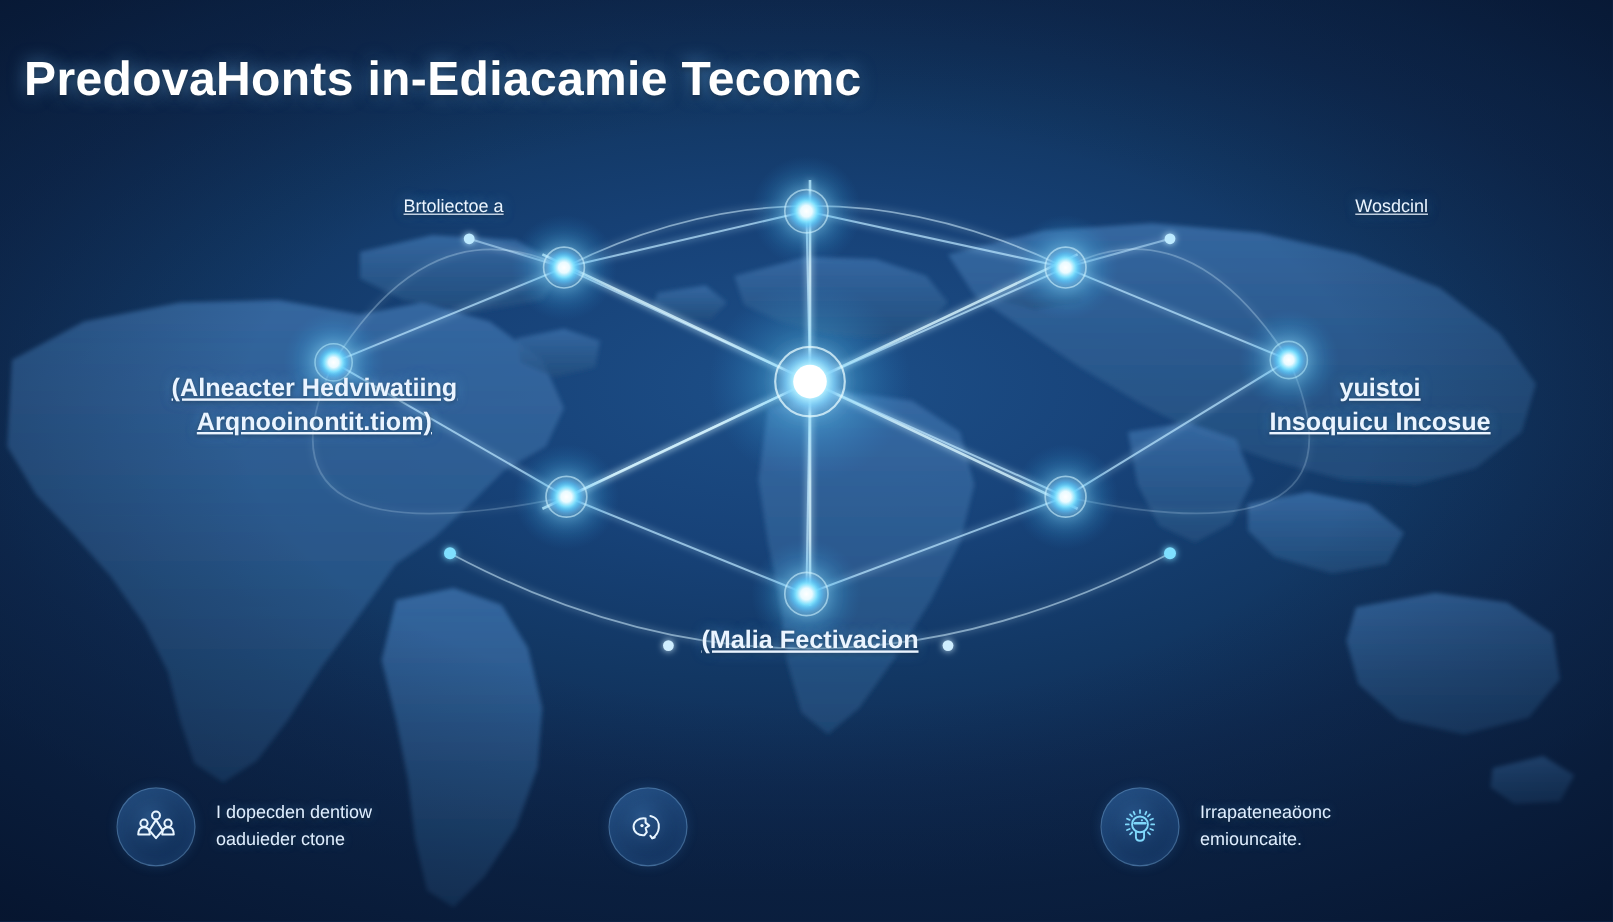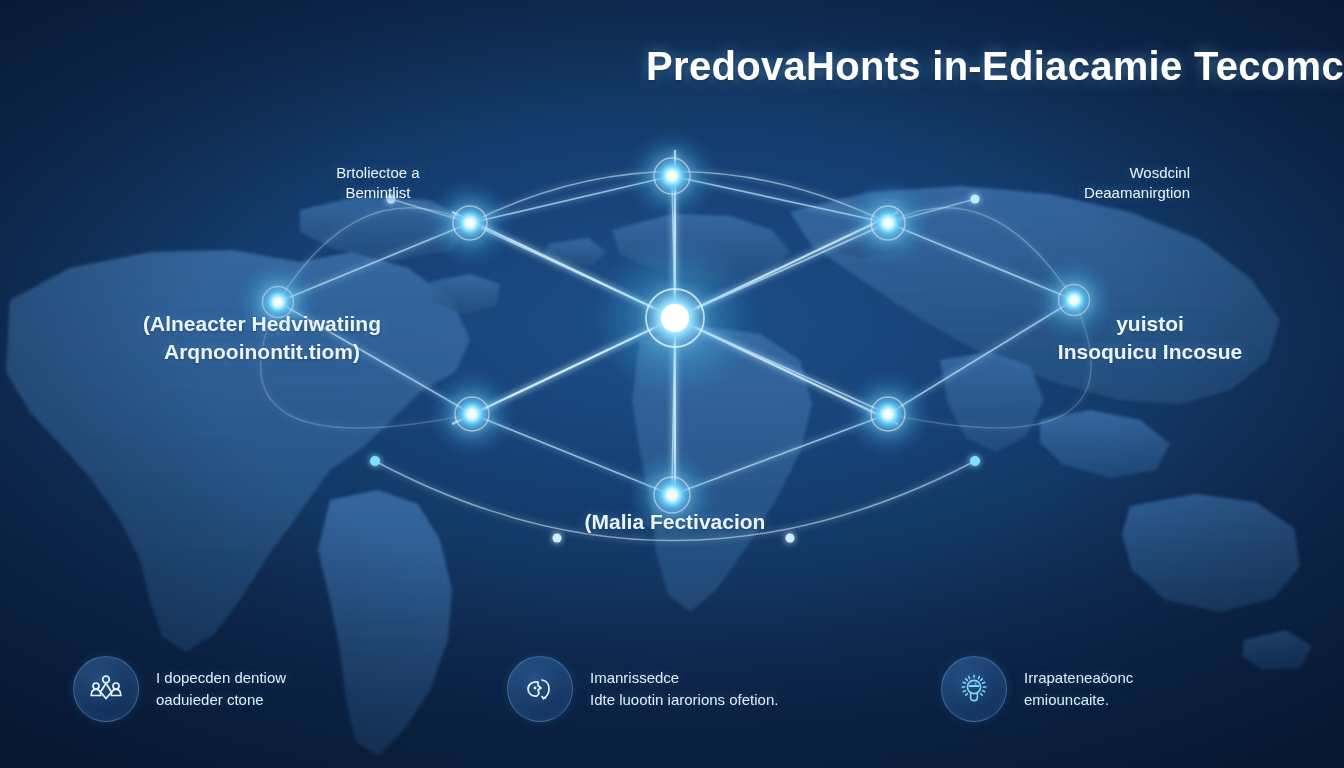--- a/index.html
+++ b/index.html
@@ -21,44 +21,45 @@
     position:absolute; inset:0;
     background:radial-gradient(ellipse 78% 70% at 50% 45%, rgba(0,0,0,0) 45%, rgba(6,22,48,.45) 78%, rgba(5,18,42,.8) 100%);
     pointer-events:none;
   }
   
   #netsvg{ position:absolute; left:0; top:0; width:1344px; height:768px; }
 
   
   .title{
     position:absolute; left:0; right:0; top:44px;
-    text-align:right;
+    text-align:left;
     font-size:40px; font-weight:bold; color:#ffffff;
     letter-spacing:.3px;
     text-shadow:0 0 14px rgba(120,195,255,.55), 0 2px 5px rgba(0,0,0,.55);
     font-family:"Liberation Sans", sans-serif;
+    padding-left:20px;
   }
 
   
   .nlabel{
     position:absolute; color:#eaf4ff;
     text-shadow:0 0 10px rgba(110,190,255,.55), 0 1px 4px rgba(0,0,0,.6);
-    line-height:1.35; white-space:nowrap;
+    line-height:1.35; white-space:nowrap;text-decoration:underline;
   }
   .nlabel .l1{ display:block; }
   .nlabel .l2{ display:block; }
   .nlabel.small{ font-size:15px; }
   .nlabel.big{ font-size:21px; font-weight:bold; }
   .nlabel.big .l2{ font-weight:bold; }
   .ctr{ text-align:center; }
 
   
   .legend{
     position:absolute; left:0; right:0; bottom:46px;
-    display:flex; justify-content:center; gap:104px;
+    display:flex; justify-content:center; gap:80px;
     padding:0 70px;
   }
   .legend-item{ display:flex; align-items:center; gap:17px; width:330px; }
   .legend-icon{
     flex:0 0 auto; width:66px; height:66px; border-radius:50%;
     background:radial-gradient(circle at 42% 36%, rgba(78,150,225,.42), rgba(28,78,142,.30) 70%, rgba(18,55,105,.18));
     border:1px solid rgba(150,205,255,.35);
     display:flex; align-items:center; justify-content:center;
     box-shadow:0 0 16px rgba(90,170,245,.22) inset, 0 0 10px rgba(70,150,230,.18);
   }
@@ -236,39 +237,37 @@
       <circle cx="675" cy="318" r="27" fill="url(#nodeG)" filter="url(#glowL)"></circle>
       <circle cx="675" cy="318" r="29" fill="none" stroke="#e6fbff" stroke-opacity=".75" stroke-width="1.8"></circle>
       <circle cx="675" cy="318" r="14" fill="#ffffff" filter="url(#glowL)"></circle>
     </g>
   </svg>
 
   <div class="title">PredovaHonts in-Ediacamie Tecomc</div>
 
   <div class="nlabel small ctr" style="left:268px; top:163px; width:220px;">
     <span class="l1">Brtoliectoe a</span>
-    <span class="l2">Bemintlist</span>
   </div>
 
   <div class="nlabel small ctr" style="left:960px; top:163px; width:230px;text-align:right;">
     <span class="l1">Wosdcinl</span>
-    <span class="l2">Deaamanirgtion</span>
   </div>
 
   <div class="nlabel big ctr" style="left:112px; top:310px; width:300px;">
     <span class="l1">(Alneacter Hedviwatiing</span>
     <span class="l2">Arqnooinontit.tiom)</span>
   </div>
 
   <div class="nlabel big ctr" style="left:1000px; top:310px; width:300px;">
     <span class="l1">yuistoi</span>
     <span class="l2">Insoquicu Incosue</span>
   </div>
 
-  <div class="nlabel big ctr" style="left:530px; top:508px; width:290px;">
+  <div class="nlabel big ctr" style="left:530px; top:520px; width:290px;">
     <span class="l1">(Malia Fectivacion</span>
   </div>
 
   <div class="legend">
 
     <div class="legend-item">
       <div class="legend-icon">
         <svg width="36" height="36" viewBox="0 0 36 36" fill="none" stroke="#e8f5ff" stroke-width="1.7" stroke-linecap="round" stroke-linejoin="round">
           <circle cx="18" cy="8.5" r="3.3"></circle>
           <circle cx="8" cy="15" r="3"></circle>
@@ -285,24 +284,20 @@
     </div>
 
     <div class="legend-item">
       <div class="legend-icon">
         <svg width="36" height="36" viewBox="0 0 36 36" fill="none" stroke="#e8f5ff" stroke-width="1.7" stroke-linecap="round" stroke-linejoin="round">
           <path d="M16 11 C10.5 10.2 6 13.5 6 18 C6 22.5 10 25.5 15 25 L17 22.5 L16 19 L19 17 L16 14.5 Z"></path>
           <path d="M20 9 C25 10 27.5 14 27 19 C26.6 23 24 26 21.5 27.5"></path>
           <path d="M21.5 27.5 L20 25.5 M21.5 27.5 L23.6 27"></path>
           <circle cx="13" cy="17" r="1.4" fill="#e8f5ff" stroke="none"></circle>
         </svg>
-      </div>
-      <div class="legend-text">
-        <span>Imanrissedce</span>
-        <span>Idte luootin iarorions ofetion.</span>
       </div>
     </div>
 
     <div class="legend-item">
       <div class="legend-icon">
         <svg width="36" height="36" viewBox="0 0 36 36" fill="none" stroke="#7fd8fb" stroke-width="1.6" stroke-linecap="round" stroke-linejoin="round">
           <circle cx="18" cy="16" r="6.6"></circle>
           <path d="M14.6 22.4 L14.6 26.5 C14.6 28.4 16 29.6 18 29.6 C20 29.6 21.4 28.4 21.4 26.5 L21.4 22.4"></path>
           <path d="M13.6 15 L22.4 15" stroke-width="2"></path>
           <circle cx="19.6" cy="12.6" r=".9" fill="#7fd8fb" stroke="none"></circle>

